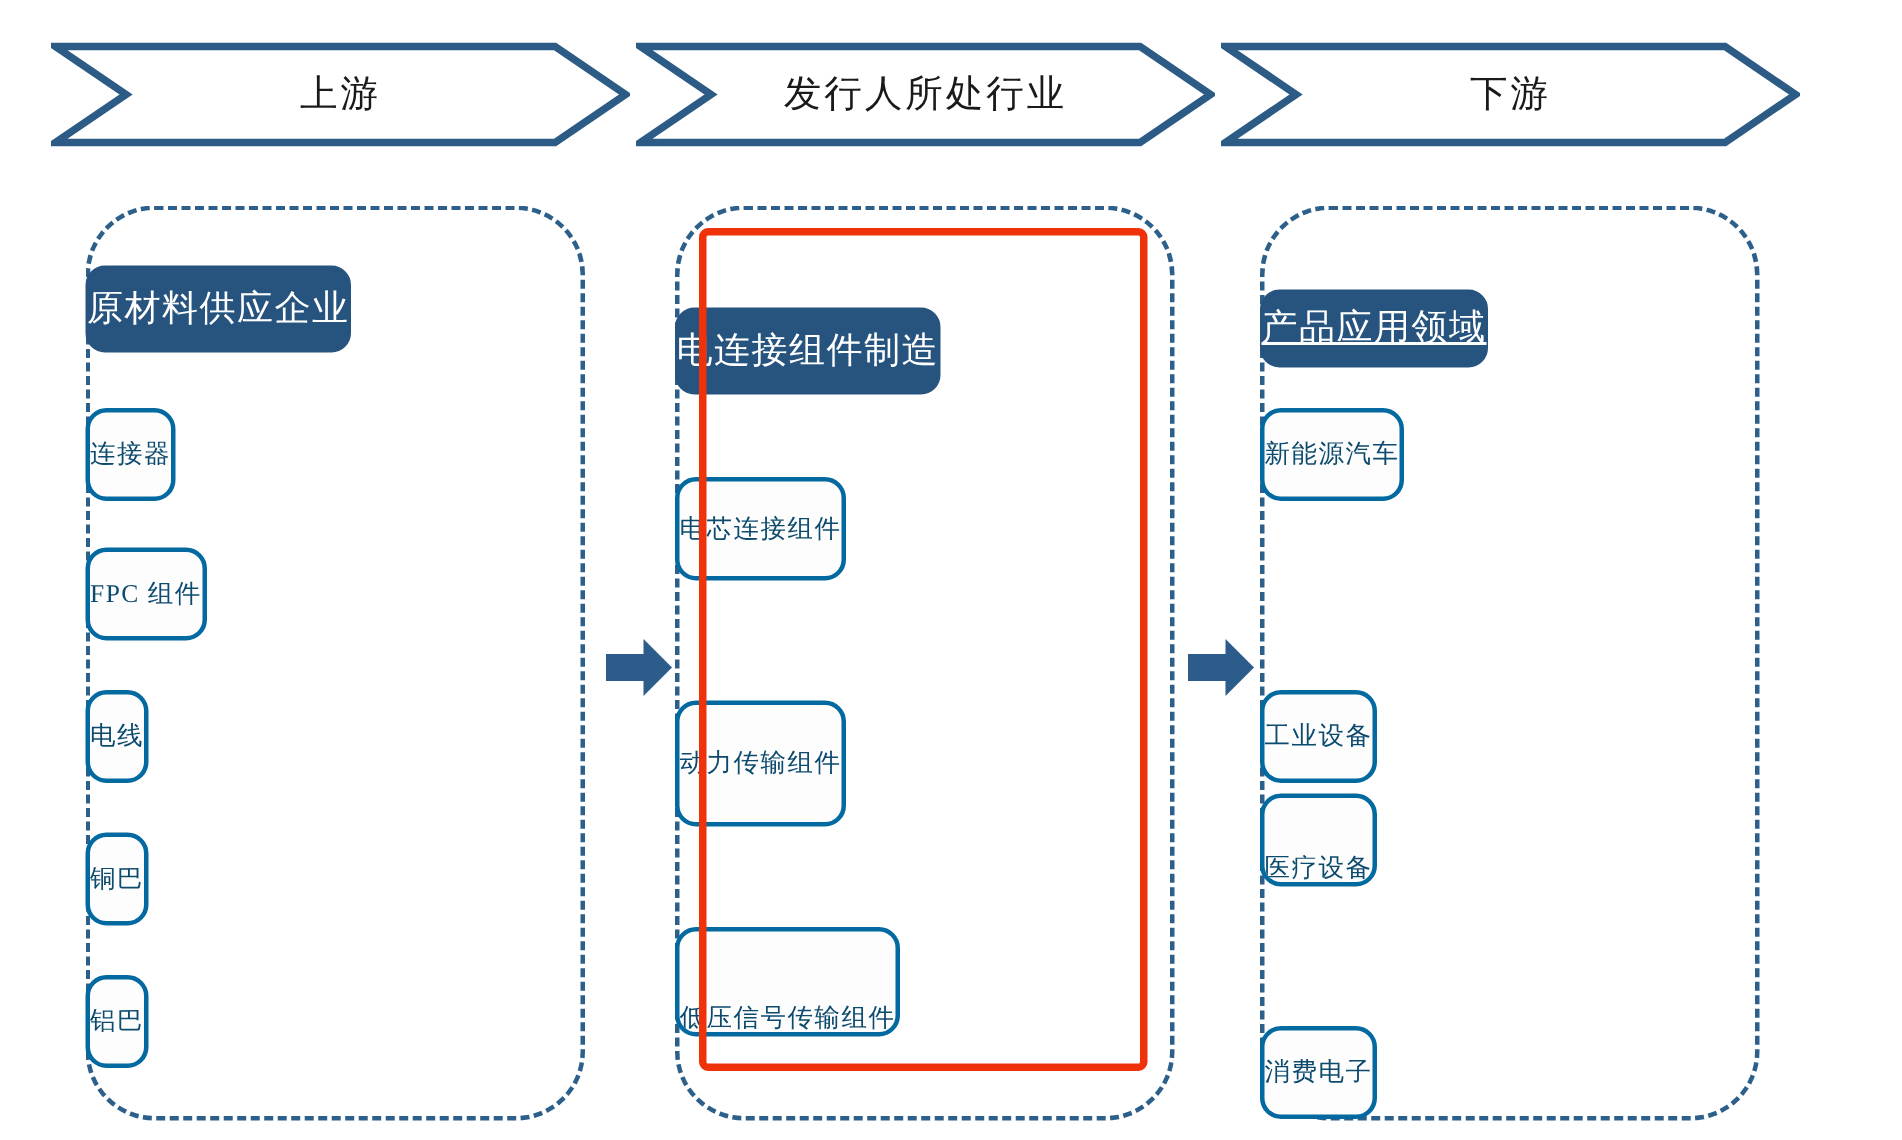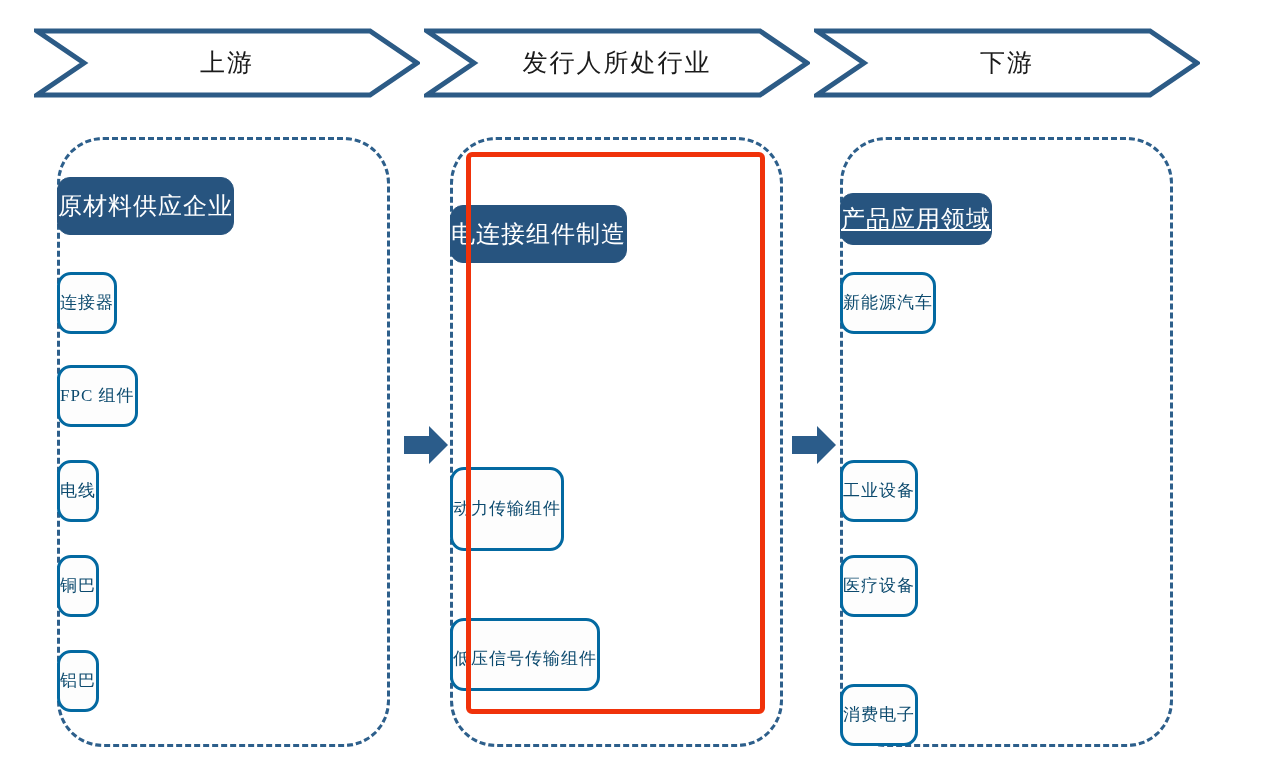--- a/index.html
+++ b/index.html
@@ -107,21 +107,21 @@
     border: 3px solid #0369a1;
     border-radius: 14px;
     color: #0c4a6e;
     font-size: 17px;
     letter-spacing: 1px;
     height: 62px;
     overflow: hidden;
   }
   .node-item.clipped {
     line-height: 1.05;
-    align-items: center;
+    align-items: flex-end;
     padding-top: 9px;
   }
 
   
   .flow-arrow {
     position: absolute;
     top: 424px;
     width: 48px;
     height: 42px;
   }
@@ -177,37 +177,40 @@
   <div class="node node-item col-up" style="top:555px;">
     <span>铜巴</span>
   </div>
   <div class="node node-item col-up" style="top:650px;">
     <span>铝巴</span>
   </div>
 
   <div class="node node-head col-mid" style="top:177px; height:58px;margin-top:28px;">
     <span>电连接组件制造</span>
   </div>
+  <div class="node node-item col-mid" style="top:318px; height:69px;">
+    <span>电芯连接组件</span>
+  </div>
   <div class="node node-item col-mid" style="top:467px; height:84px;">
     <span>动力传输组件</span>
   </div>
   <div class="node node-item col-mid clipped" style="top:618px; height:73px;">
     <span>低压信号传输组件</span>
   </div>
 
   <div class="node node-head col-down" style="top:193px; height:52px;text-decoration:underline;">
     <span>产品应用领域</span>
   </div>
   <div class="node node-item col-down" style="top:272px;">
     <span>新能源汽车</span>
   </div>
   <div class="node node-item col-down" style="top:460px;">
     <span>工业设备</span>
   </div>
-  <div class="node node-item col-down" style="top:555px;">
+  <div class="node node-item col-down" style="top:529px;align-items:flex-end;">
     <span>医疗设备</span>
   </div>
   <div class="node node-item col-down" style="top:684px;">
     <span>消费电子</span>
   </div>
 
   <div class="red-box"></div>
 
   <div class="flow-arrow arrow-1">
     <svg viewBox="0 0 48 42" preserveAspectRatio="none">

